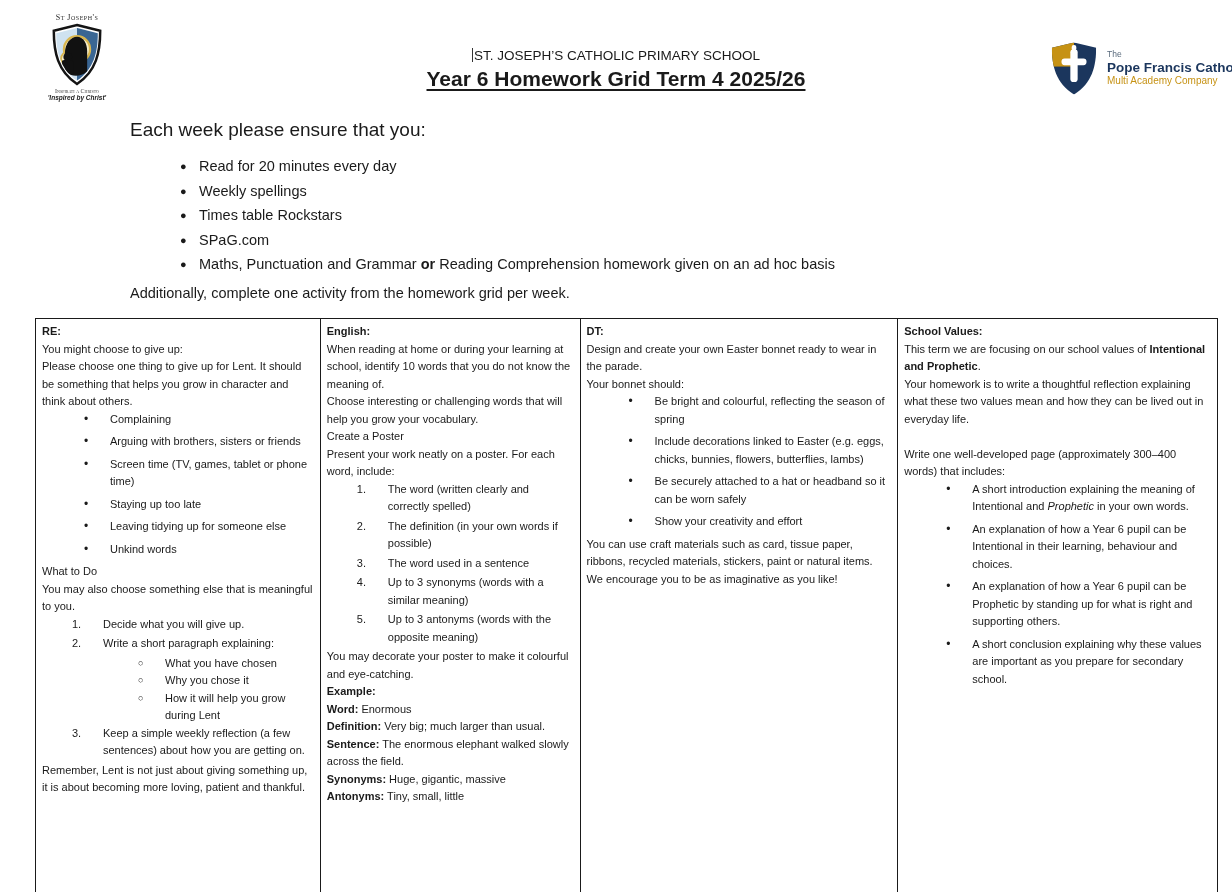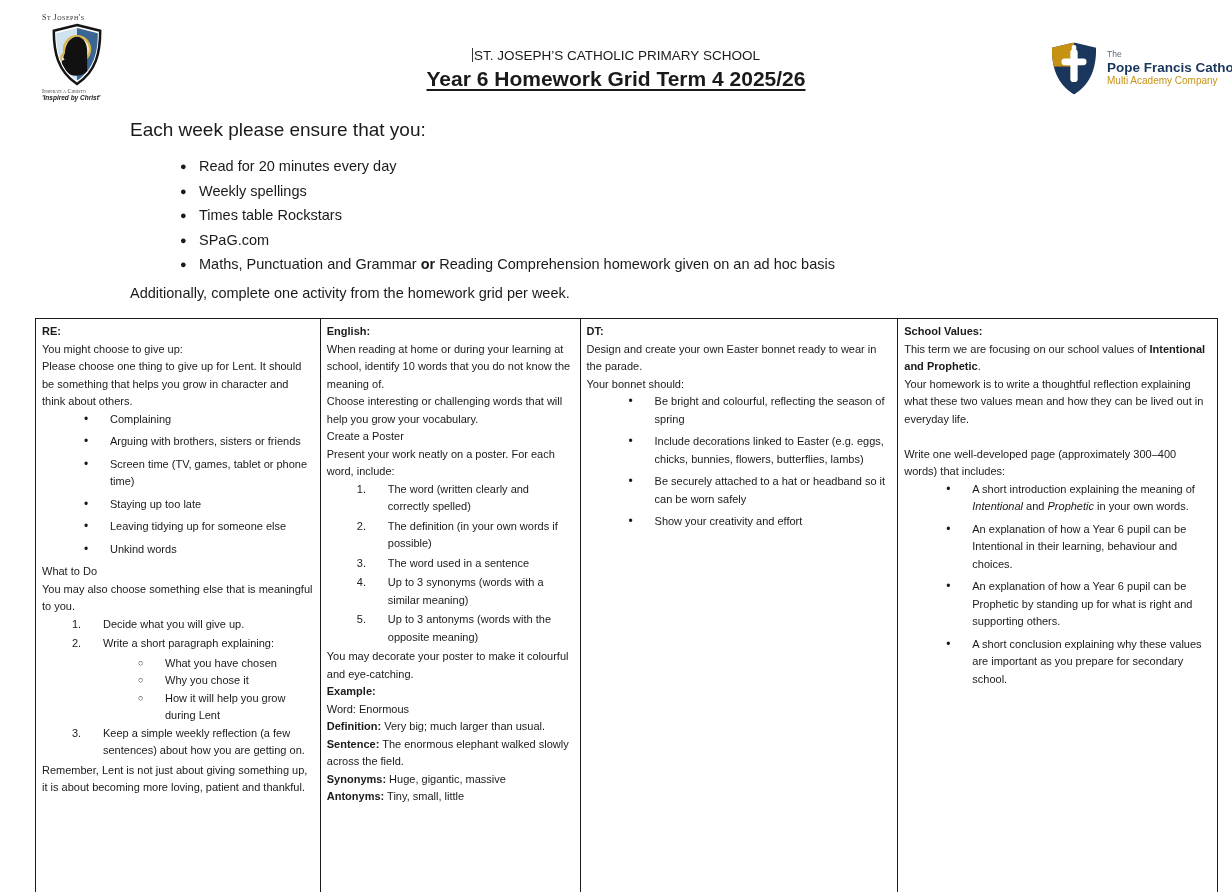--- a/index.html
+++ b/index.html
@@ -2,21 +2,21 @@
 <html><head>
 <meta charset="utf-8">
 <style>
   * { margin:0; padding:0; box-sizing:border-box; }
   html,body { width:1232px; height:892px; background:#ffffff; overflow:hidden; }
   body { font-family:"Liberation Sans","DejaVu Sans",sans-serif; color:#1a1a1a; position:relative; }
 
   .page { position:absolute; inset:0; background:#fff; }
 
   
-  .logo-left { position:absolute; left:42px; top:13px; width:70px; }
+  .logo-left { position:absolute; left:42px; top:13px; width:70px; text-align:center; }
   .logo-left .school-name { font-family:"Liberation Serif","DejaVu Serif",serif; font-size:8px; letter-spacing:.5px; font-variant:small-caps; color:#2b2b2b; margin-bottom:1px; }
   .logo-left svg { display:block; margin:0 auto; }
   .logo-left .motto-latin { font-family:"Liberation Serif","DejaVu Serif",serif; font-size:6px; font-variant:small-caps; color:#3b3b3b; margin-top:1px; white-space:nowrap; }
   .logo-left .motto-english { font-size:6.5px; font-weight:bold; font-style:italic; color:#222; white-space:nowrap; }
 
   
   .header-center { position:absolute; left:0; right:0; top:48px; text-align:center; }
   .school-title { font-size:13.5px; color:#1a1a1a; }
   .caret { display:inline-block; width:1px; height:14px; background:#333; vertical-align:-2px; margin-right:1px; }
   .page-title { margin-top:4px; font-size:21px; font-weight:bold; text-decoration:underline; text-decoration-thickness:2px; text-underline-offset:3px; }
@@ -212,21 +212,21 @@
         <div class="li ol-li">
           <span class="marker num">4.</span>
           <span class="li-text"><span>Up to 3 synonyms (words with a similar meaning)</span></span>
         </div>
         <div class="li ol-li">
           <span class="marker num">5.</span>
           <span class="li-text"><span>Up to 3 antonyms (words with the opposite meaning)</span></span>
         </div>
         <div class="cell-p"><span>You may decorate your poster to make it colourful and eye-catching.</span></div>
         <div class="cell-p"><span style="font-weight: bold;">Example:</span></div>
-        <div class="cell-p"><span style="font-weight: normal;">Word:</span><span> Enormous</span></div>
+        <div class="cell-p"><span style="font-weight: bold;">Word:</span><span> Enormous</span></div>
         <div class="cell-p"><span style="font-weight: bold;">Definition:</span><span> Very big; much larger than usual.</span></div>
         <div class="cell-p"><span style="font-weight: bold;">Sentence:</span><span> The enormous elephant walked slowly across the field.</span></div>
         <div class="cell-p"><span style="font-weight: bold;">Synonyms:</span><span> Huge, gigantic, massive</span></div>
         <div class="cell-p"><span style="font-weight: bold;">Antonyms:</span><span> Tiny, small, little</span></div>
       </div>
       <div class="cell">
         <div class="cell-title">DT:</div>
         <div class="cell-p"><span>Design and create your own Easter bonnet ready to wear in the parade.</span></div>
         <div class="cell-p"><span>Your bonnet should:</span></div>
         <div class="li ul-li">
@@ -238,30 +238,31 @@
           <span class="li-text"><span>Include decorations linked to Easter (e.g. eggs, chicks, bunnies, flowers, butterflies, lambs)</span></span>
         </div>
         <div class="li ul-li">
           <span class="marker bullet">•</span>
           <span class="li-text"><span>Be securely attached to a hat or headband so it can be worn safely</span></span>
         </div>
         <div class="li ul-li">
           <span class="marker bullet">•</span>
           <span class="li-text"><span>Show your creativity and effort</span></span>
         </div>
+        <div class="cell-p"><span>You can use craft materials such as card, tissue paper, ribbons, recycled materials, stickers, paint or natural items. We encourage you to be as imaginative as you like!</span></div>
       </div>
       <div class="cell">
         <div class="cell-title">School Values:</div>
         <div class="cell-p"><span>This term we are focusing on our school values of </span><span style="font-weight: bold;">Intentional and Prophetic</span><span>.</span></div>
         <div class="cell-p"><span>Your homework is to write a thoughtful reflection explaining what these two values mean and how they can be lived out in everyday life.</span></div>
         <div class="spacer"></div>
         <div class="cell-p"><span>Write one well-developed page (approximately 300–400 words) that includes:</span></div>
         <div class="li ul-li">
           <span class="marker bullet">•</span>
-          <span class="li-text"><span>A short introduction explaining the meaning of </span><span style="font-style: italic;">Intentional</span><span> and </span><span style="font-style: italic;">Prophetic</span><span> in your own words.</span></span>
+          <span class="li-text"><span>A short introduction explaining the meaning of </span><span style="">Intentional</span><span> and </span><span style="font-style: italic;">Prophetic</span><span> in your own words.</span></span>
         </div>
         <div class="li ul-li">
           <span class="marker bullet">•</span>
           <span class="li-text"><span>An explanation of how a Year 6 pupil can be Intentional in their learning, behaviour and choices.</span></span>
         </div>
         <div class="li ul-li">
           <span class="marker bullet">•</span>
           <span class="li-text"><span>An explanation of how a Year 6 pupil can be Prophetic by standing up for what is right and supporting others.</span></span>
         </div>
         <div class="li ul-li">

